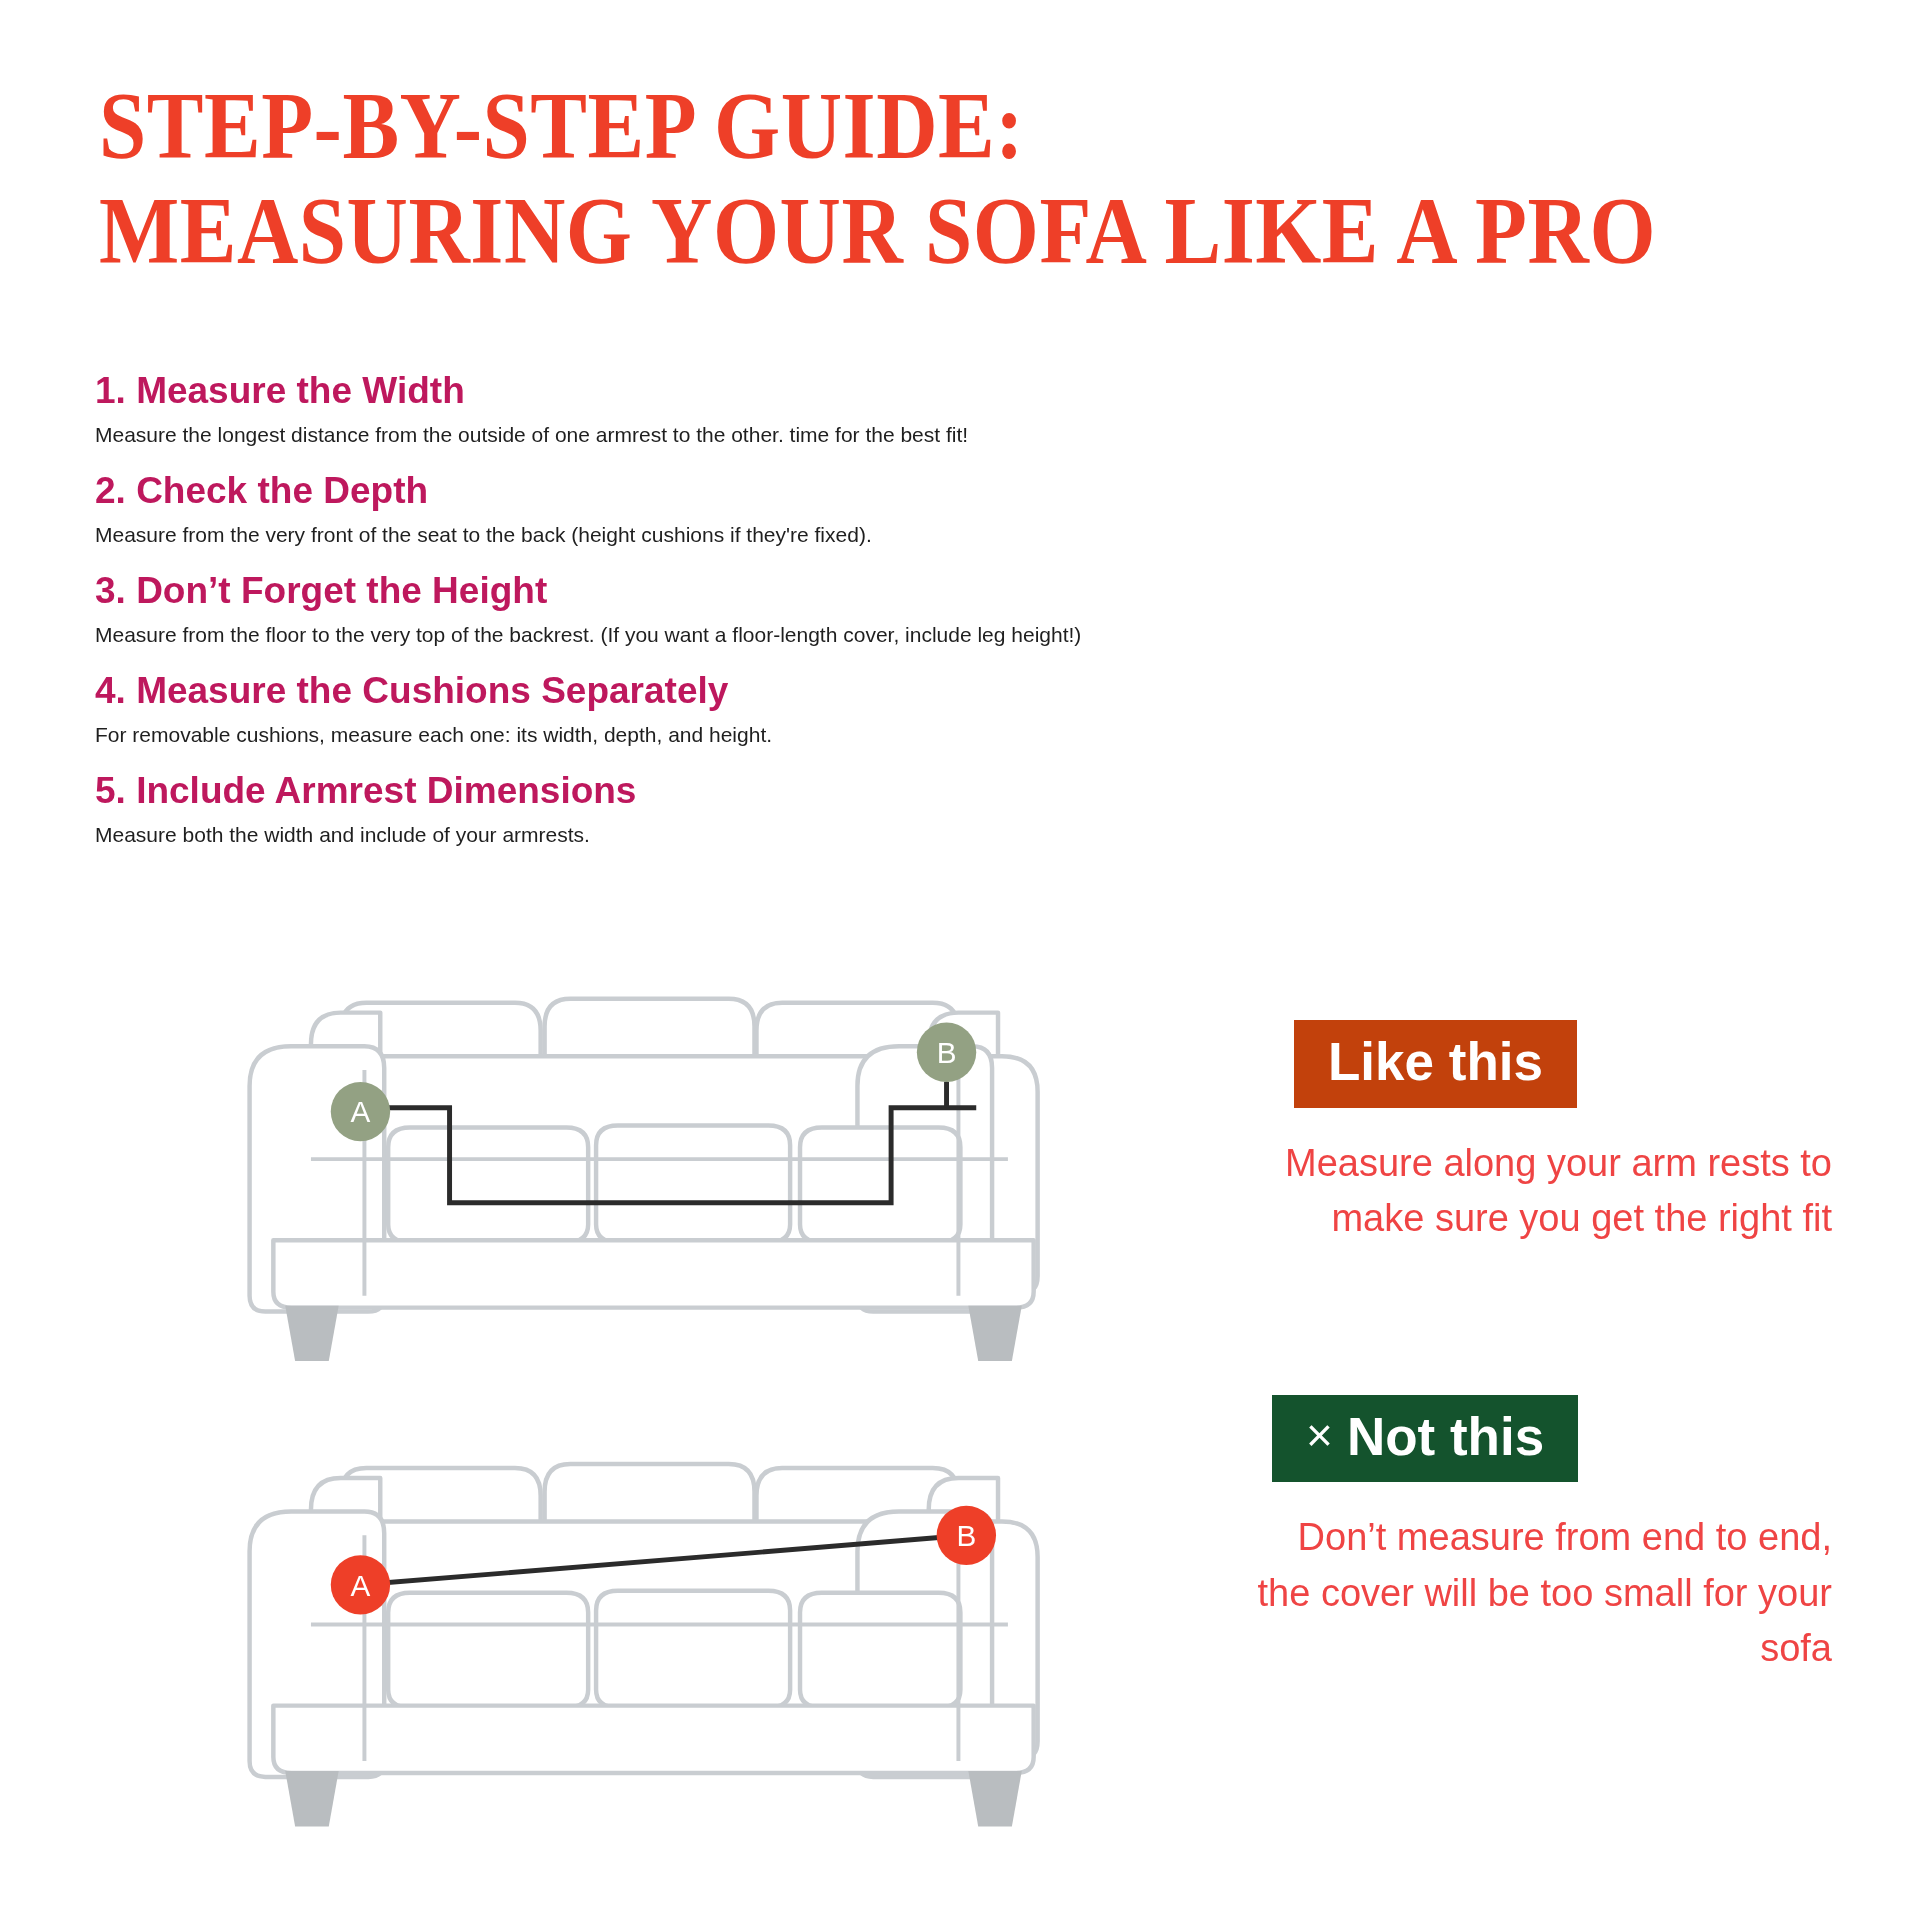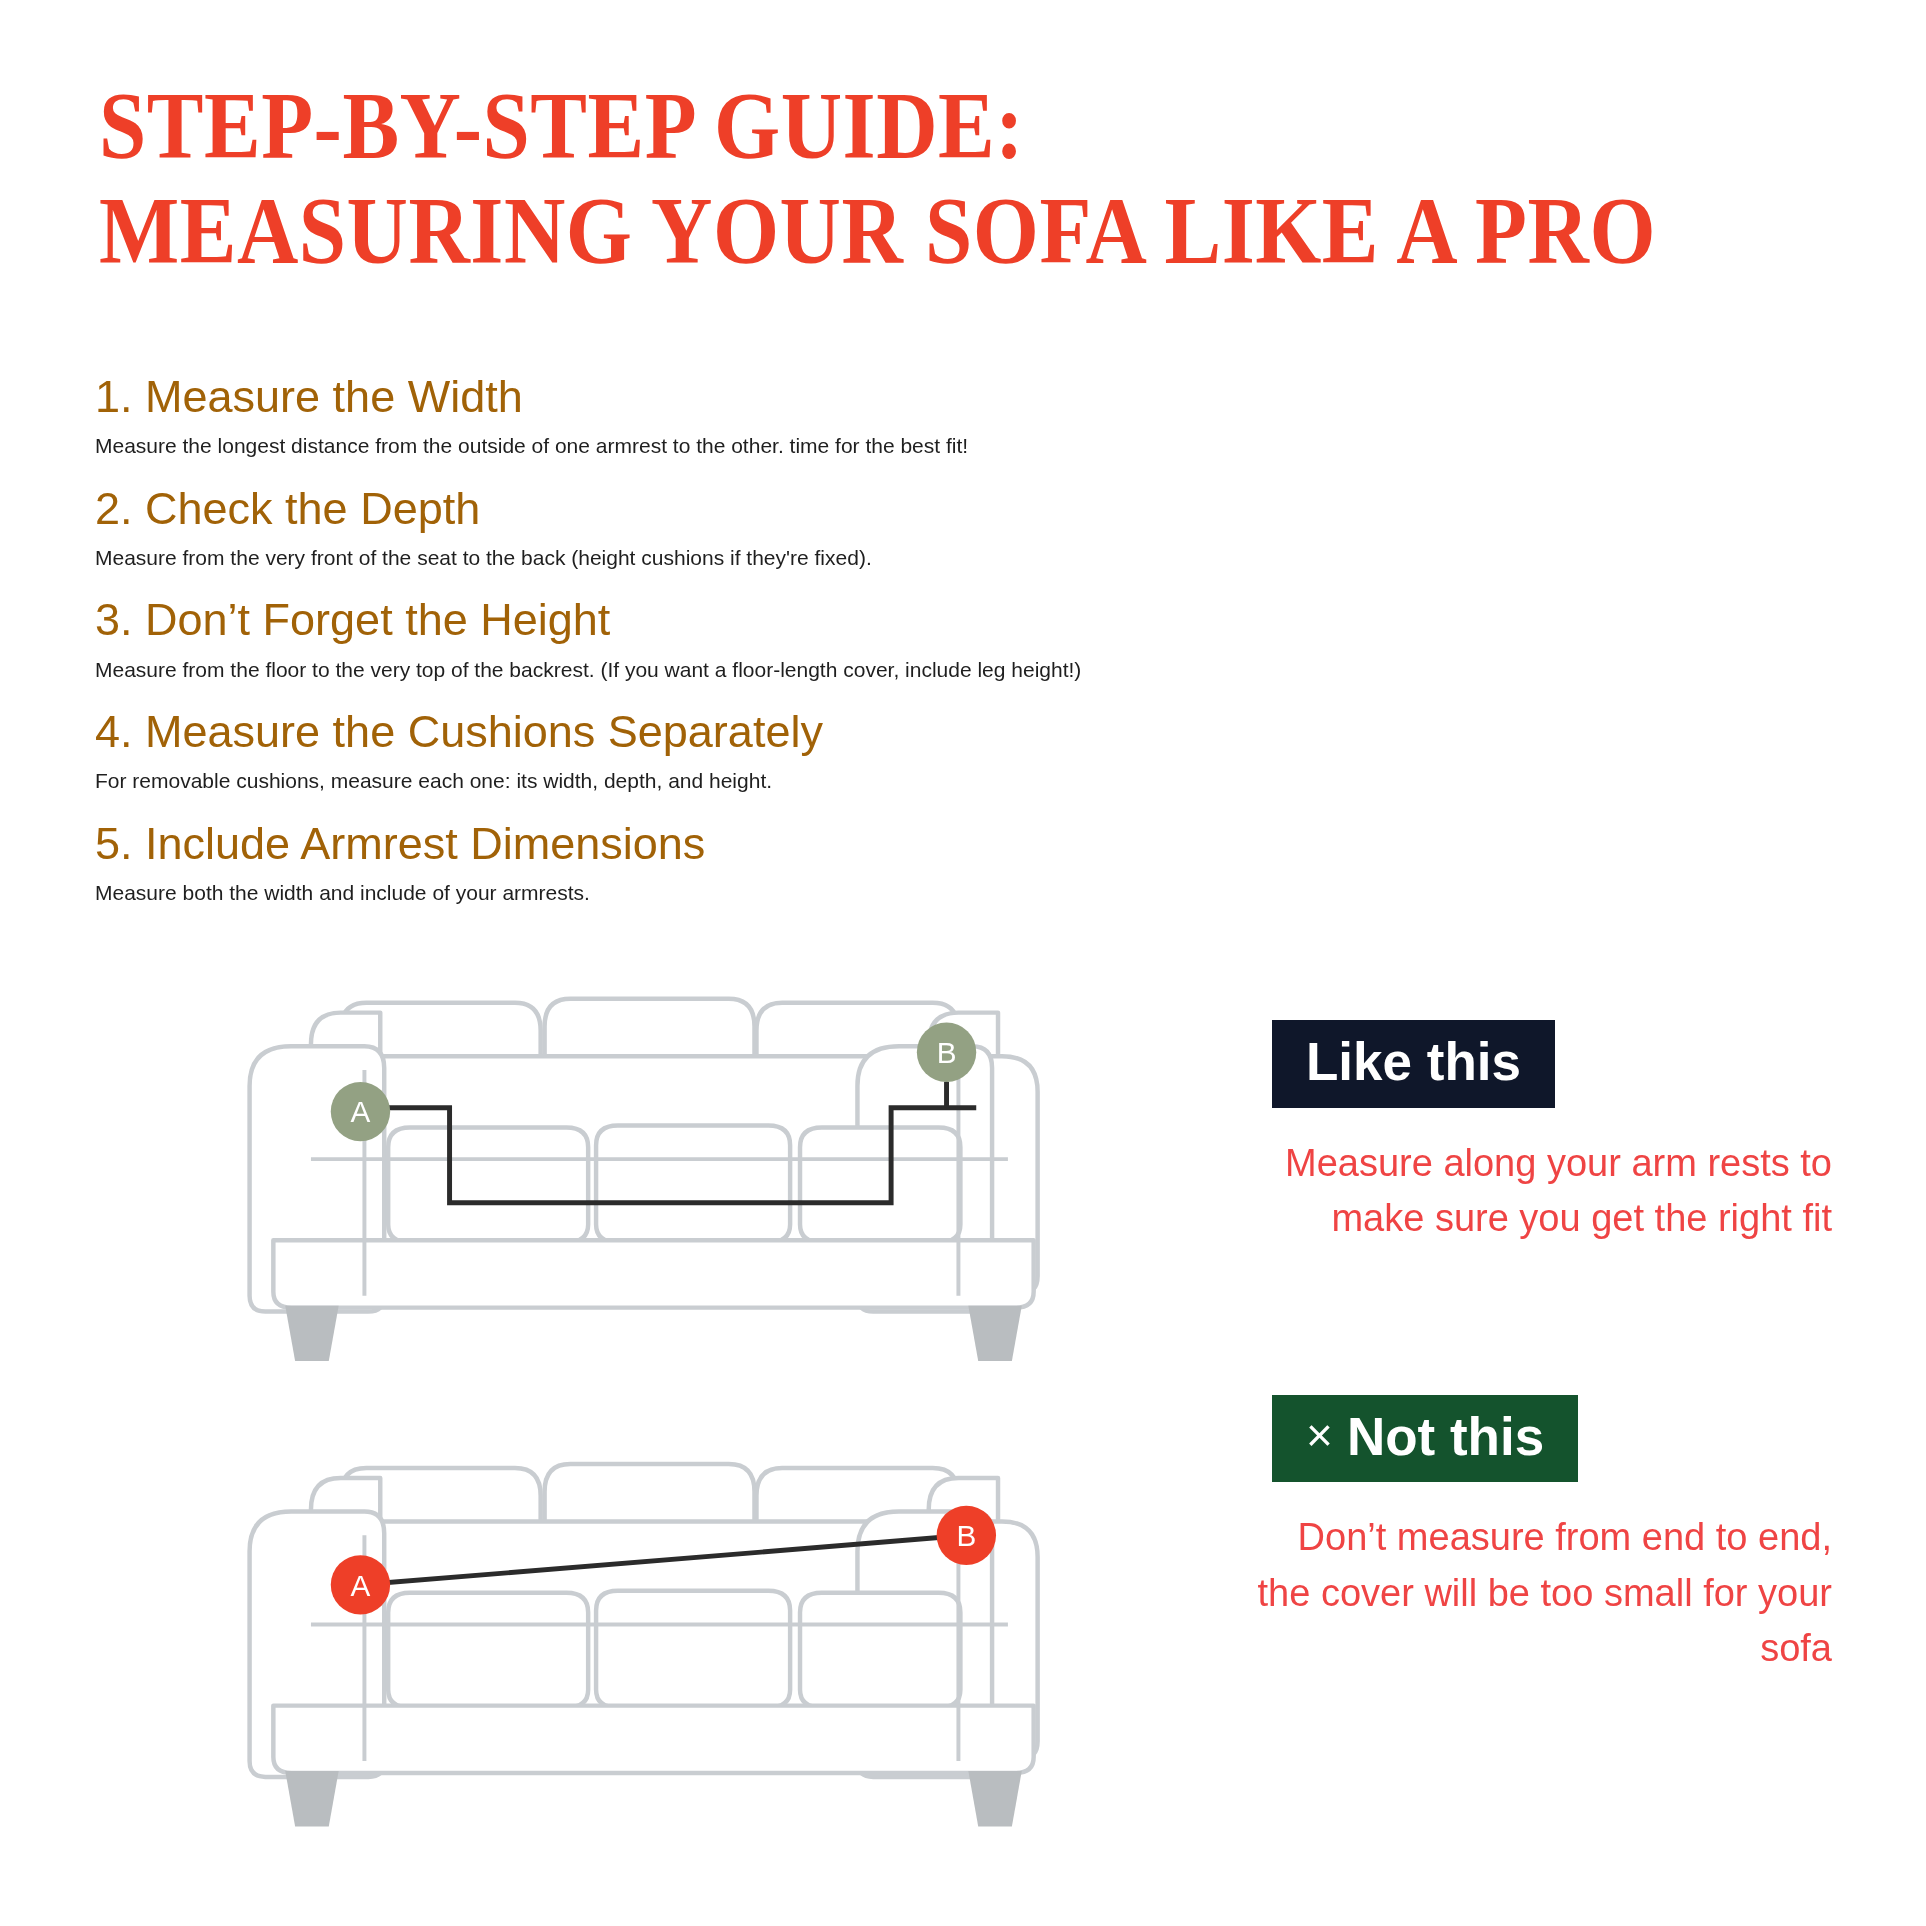--- a/index.html
+++ b/index.html
@@ -48,23 +48,23 @@
 
   
   .steps {
     position: absolute;
     left: 95px;
     top: 364px;
     width: 1782px;
   }
   .step { margin-bottom: 6px; }
   .step-head {
-    color: #a16207;
-    font-size: 45px;
-    font-weight: normal;
+    color: #be185d;
+    font-size: 37px;
+    font-weight: bold;
     line-height: 1.45;
     margin: 0 0 2px 0;
   }
   .step-body {
     color: #1f1f1f;
     font-size: 21px;
     line-height: 1.45;
     margin: 0 0 14px 0;
   }
 
@@ -87,21 +87,21 @@
   }
   .badge {
     display: inline-block;
     padding: 14px 34px 18px 34px;
     font-size: 53px;
     font-weight: bold;
     color: #ffffff;
     line-height: 1.05;
     white-space: nowrap;
   }
-  .badge-good { background: #0f172a; margin-left: 44px; }
+  .badge-good { background: #c2410c; margin-left: 66px; }
   .badge-bad  { background: #14532d; margin-left: 44px; }
   .badge .xmark {
     font-weight: normal;
     font-size: 46px;
     margin-right: 14px;
     position: relative;
     top: -4px;
   }
   .callout-text {
     text-align: right;

